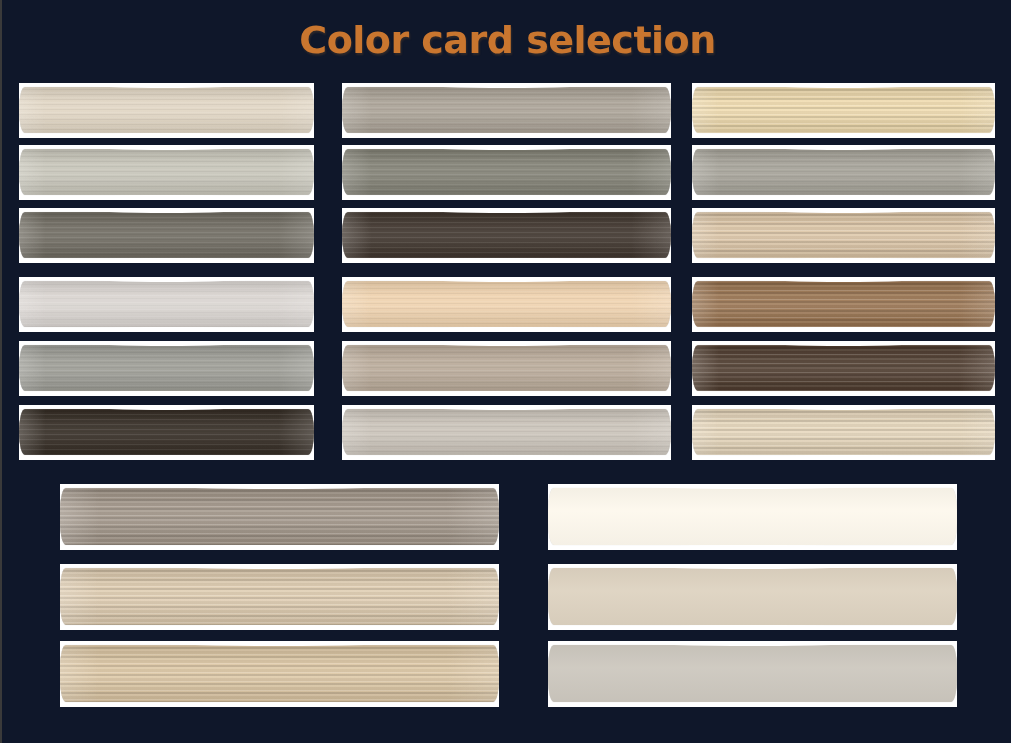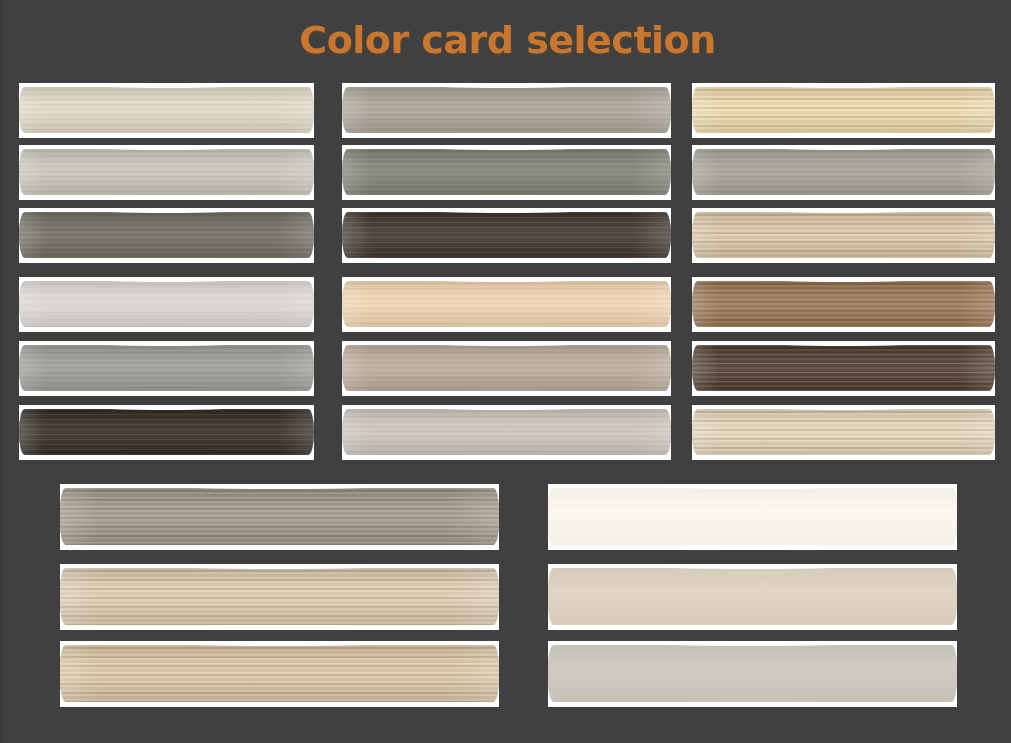--- a/index.html
+++ b/index.html
@@ -161,21 +161,21 @@
         rgba(0,0,0,0.035) 3px,
         rgba(0,0,0,0.035) 4px,
         rgba(255,255,255,0.00) 4px,
         rgba(255,255,255,0.00) 7px
       );
   }
 </style>
 </head>
 <body>
 
-<div id="page" style="background: #404040;">
+<div id="page" style="background: #0f172a;">
 
   <div id="title" style="color: rgb(201, 118, 47);">Color card selection</div>
 
   <div id="grid-area">
       <div class="swatch-col" style="left: 17px; width: 295px; top: 0px; position: absolute;">
         <div class="swatch" title="#e0d5c3" style="position: absolute; left: 0px; top: 83px; width: 295px; height: 55px;">
           <div class="band" style="background-color: rgb(224, 213, 195);"></div>
           <div class="cap-top"></div>
           <div class="cap-bottom"></div>
         </div>

